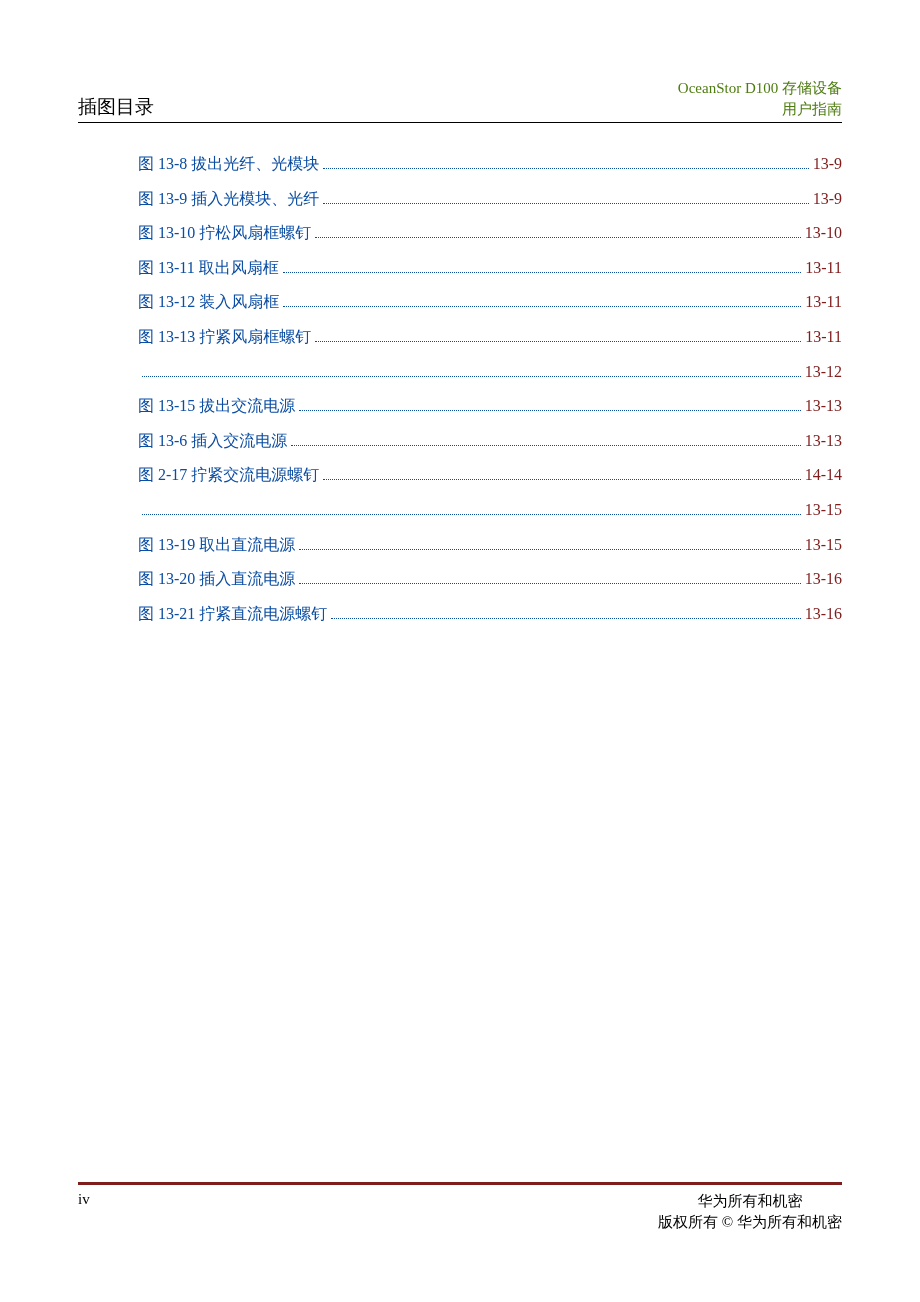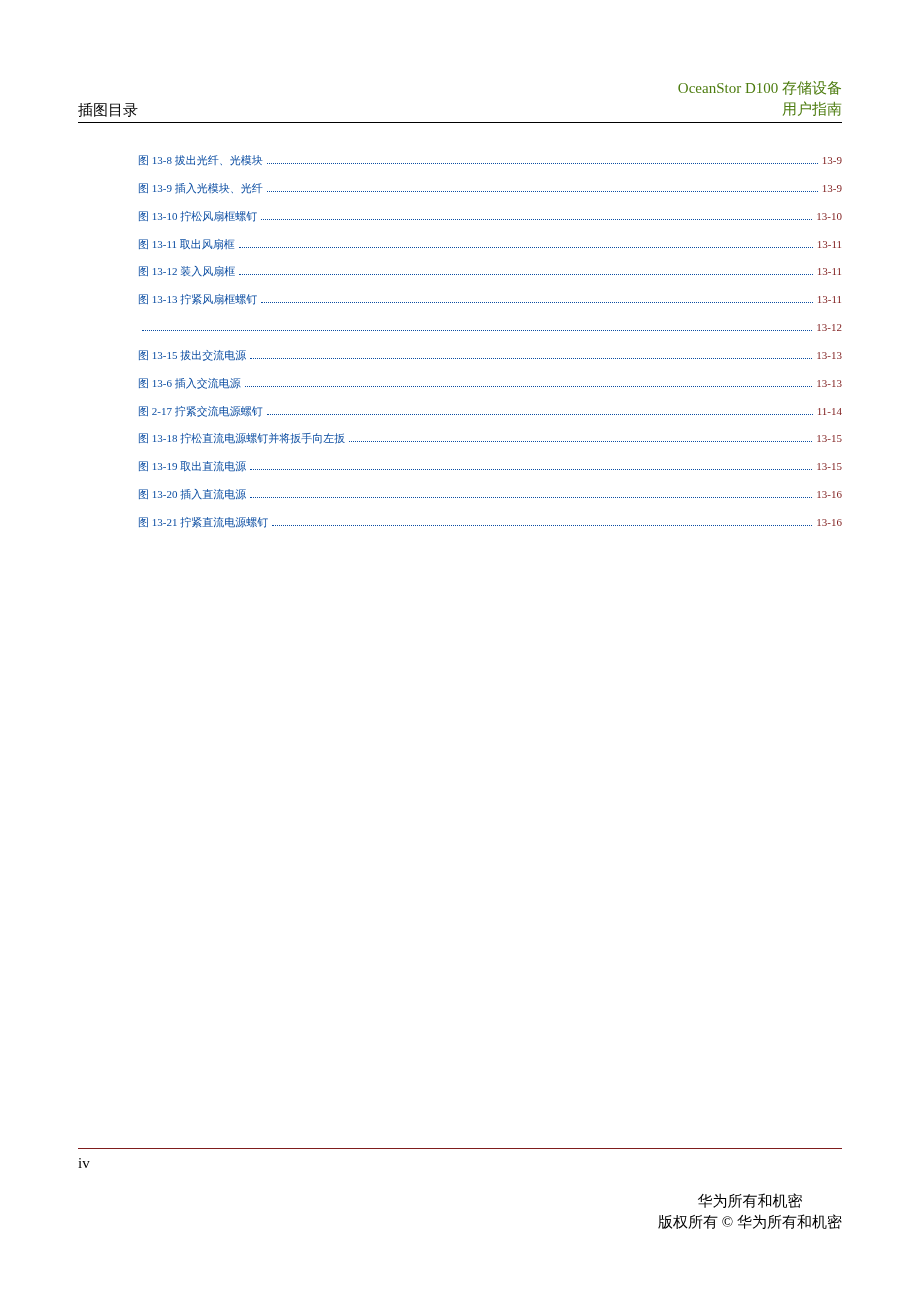--- a/index.html
+++ b/index.html
@@ -17,37 +17,37 @@
     }
     .header {
       display: flex;
       justify-content: space-between;
       align-items: flex-end;
       border-bottom: 1px solid #000;
       padding-bottom: 2px;
       margin-bottom: 30px;
     }
     .header-left {
-      font-size: 15px;
+      font-size: 19px;
       color: #000;
     }
     .header-right {
       text-align: right;
       font-size: 15px;
       color: #4d7c0f;
       line-height: 1.4;
     }
     .toc-list {
       padding-left: 60px;
     }
     .toc-entry {
       display: flex;
       align-items: baseline;
       margin-bottom: 13px;
-      font-size: 11px;
+      font-size: 16px;
       line-height: 1.35;
     }
     .toc-label {
       color: #0b4da2;
       white-space: nowrap;
       font-family: "Times New Roman", "SimSun", serif;
     }
     .toc-dots {
       flex: 1;
       border-bottom: 1.5px dotted #0b4da2;
@@ -57,34 +57,33 @@
     .toc-page {
       color: #7f1d1d;
       white-space: nowrap;
       font-family: "Times New Roman", serif;
     }
     .footer {
       position: absolute;
       bottom: 68px;
       left: 78px;
       right: 78px;
-      border-top: 1px solid #7f1d1d;
+      border-top: 3px solid #7f1d1d;
       padding-top: 6px;
       display: flex;
       justify-content: space-between;
       font-size: 15px;
       color: #000;
     }
     .footer-left {
       font-family: "Times New Roman", serif;
     }
     .footer-center {
       text-align: center;
       line-height: 1.45;
-      margin-top: 36px;
     }
     .footer-right {
       font-family: "Times New Roman", "SimSun", serif;
     }
   </style>
 </head>
 <body>
 
 <div class="page">
 
@@ -137,24 +136,23 @@
       <span class="toc-page">13-13</span>
     </div>
     <div class="toc-entry">
       <span class="toc-label">图 13-6  插入交流电源</span>
       <span class="toc-dots"></span>
       <span class="toc-page">13-13</span>
     </div>
     <div class="toc-entry">
       <span class="toc-label">图 2-17  拧紧交流电源螺钉</span>
       <span class="toc-dots"></span>
-      <span class="toc-page">11-14</span>
+      <span class="toc-page">14-14</span>
     </div>
     <div class="toc-entry">
-      <span class="toc-label">图 13-18  拧松直流电源螺钉并将扳手向左扳</span>
       <span class="toc-dots"></span>
       <span class="toc-page">13-15</span>
     </div>
     <div class="toc-entry">
       <span class="toc-label">图 13-19  取出直流电源</span>
       <span class="toc-dots"></span>
       <span class="toc-page">13-15</span>
     </div>
     <div class="toc-entry">
       <span class="toc-label">图 13-20  插入直流电源</span>

